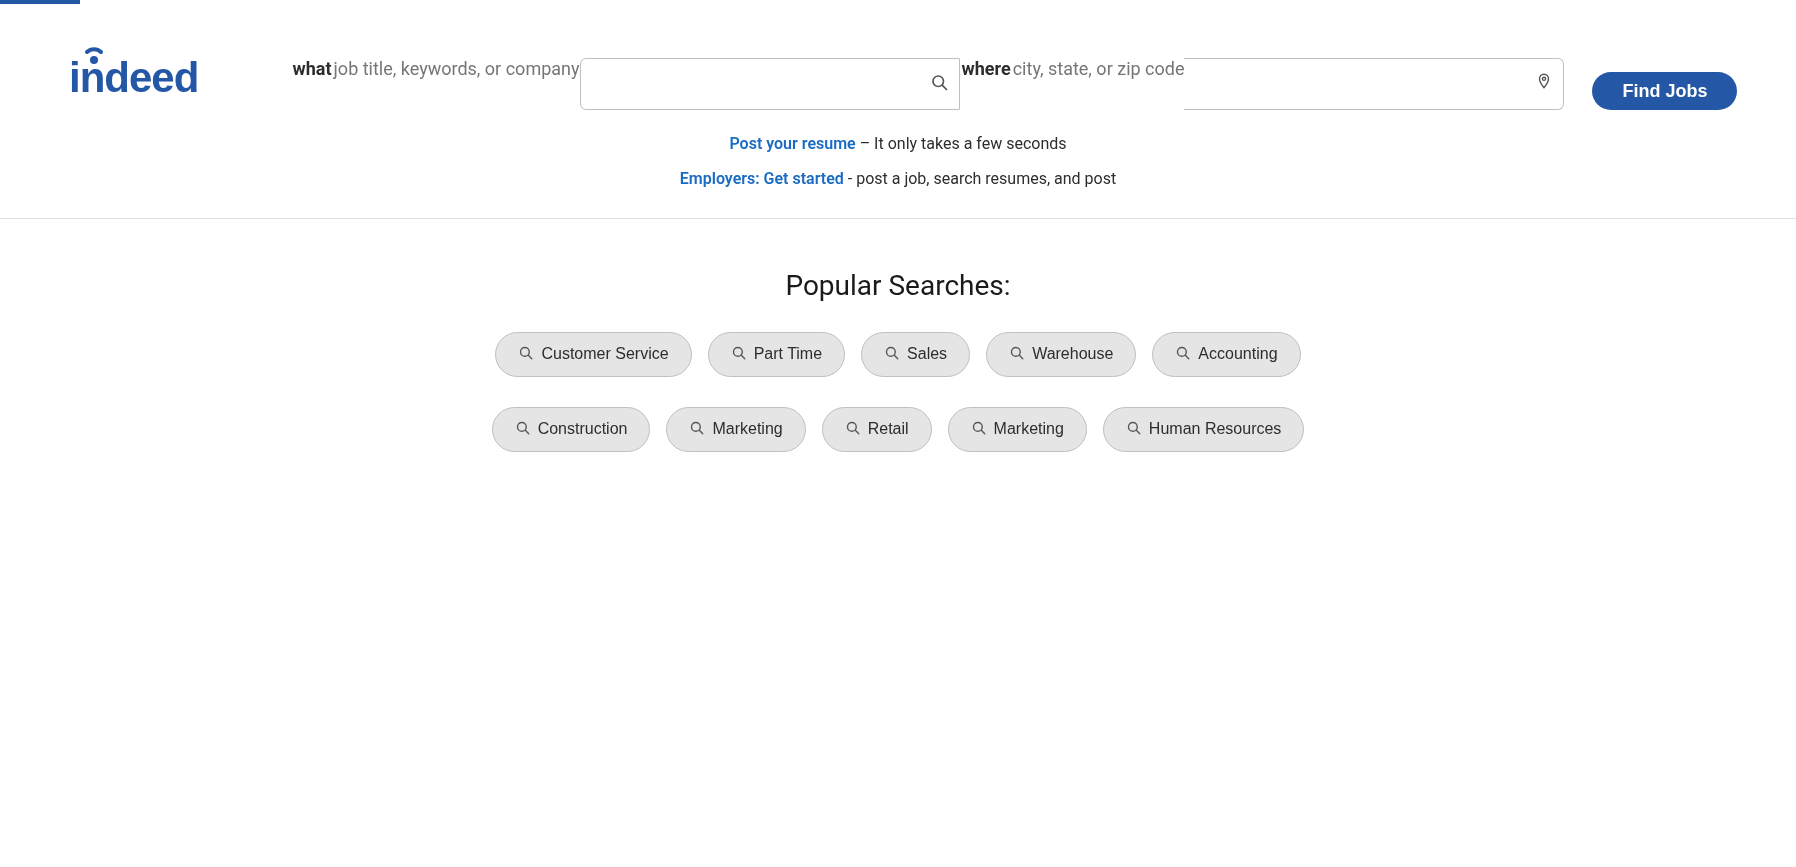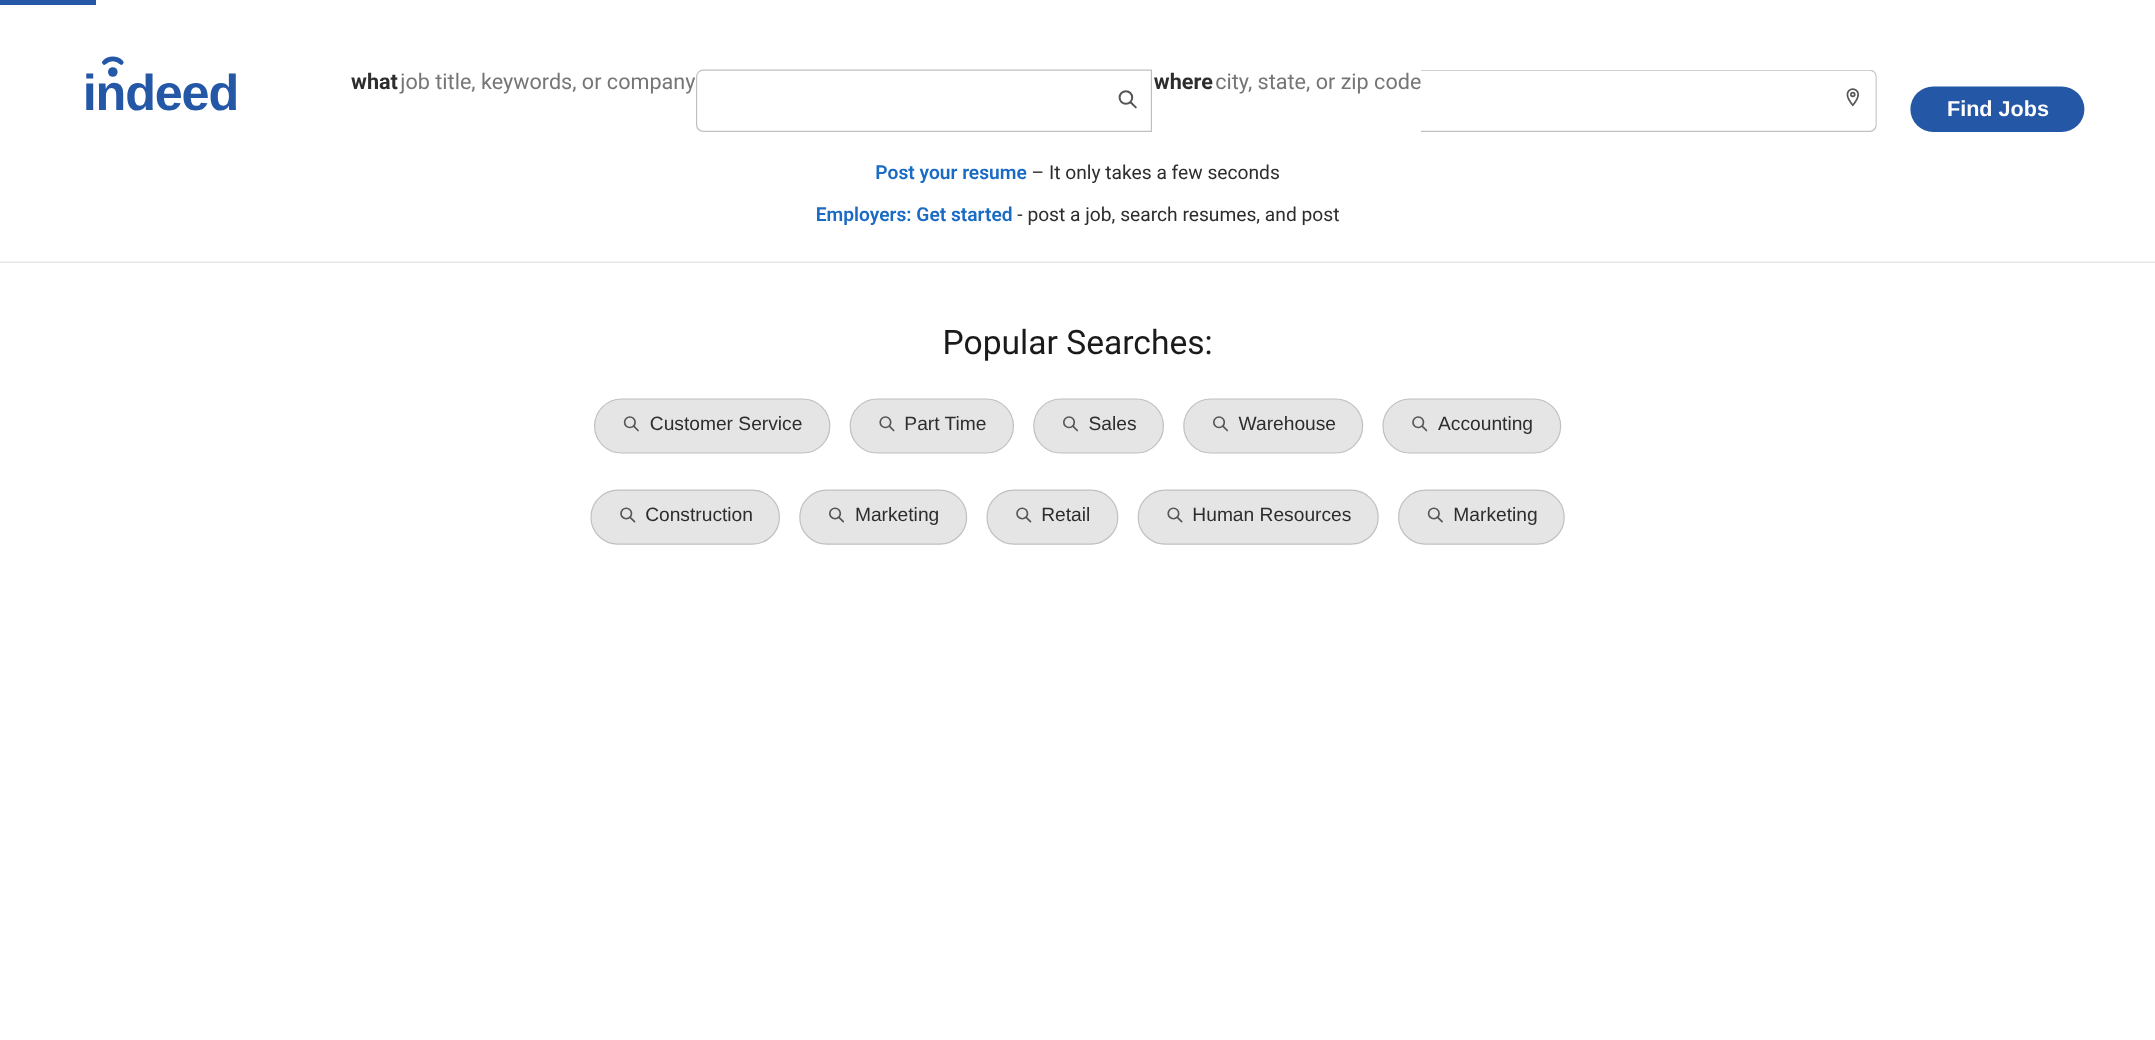--- a/index.html
+++ b/index.html
@@ -302,23 +302,23 @@
             <circle cx="11" cy="11" r="7"></circle>
             <line x1="16.5" y1="16.5" x2="22" y2="22"></line>
           </svg></span>
         <span>Retail</span>
       </button>
       <button class="tag-pill">
         <span><svg width="15" height="15" viewBox="0 0 24 24" fill="none" stroke="#555" stroke-width="2.2" stroke-linecap="round" stroke-linejoin="round">
             <circle cx="11" cy="11" r="7"></circle>
             <line x1="16.5" y1="16.5" x2="22" y2="22"></line>
           </svg></span>
+        <span>Marketing</span>
+      </button>
+      <button class="tag-pill">
+        <span><svg width="15" height="15" viewBox="0 0 24 24" fill="none" stroke="#555" stroke-width="2.2" stroke-linecap="round" stroke-linejoin="round">
+            <circle cx="11" cy="11" r="7"></circle>
+            <line x1="16.5" y1="16.5" x2="22" y2="22"></line>
+          </svg></span>
         <span>Human Resources</span>
       </button>
-      <button class="tag-pill">
-        <span><svg width="15" height="15" viewBox="0 0 24 24" fill="none" stroke="#555" stroke-width="2.2" stroke-linecap="round" stroke-linejoin="round">
-            <circle cx="11" cy="11" r="7"></circle>
-            <line x1="16.5" y1="16.5" x2="22" y2="22"></line>
-          </svg></span>
-        <span>Marketing</span>
-      </button>
     </div>
 </div>
 
 </body></html>

